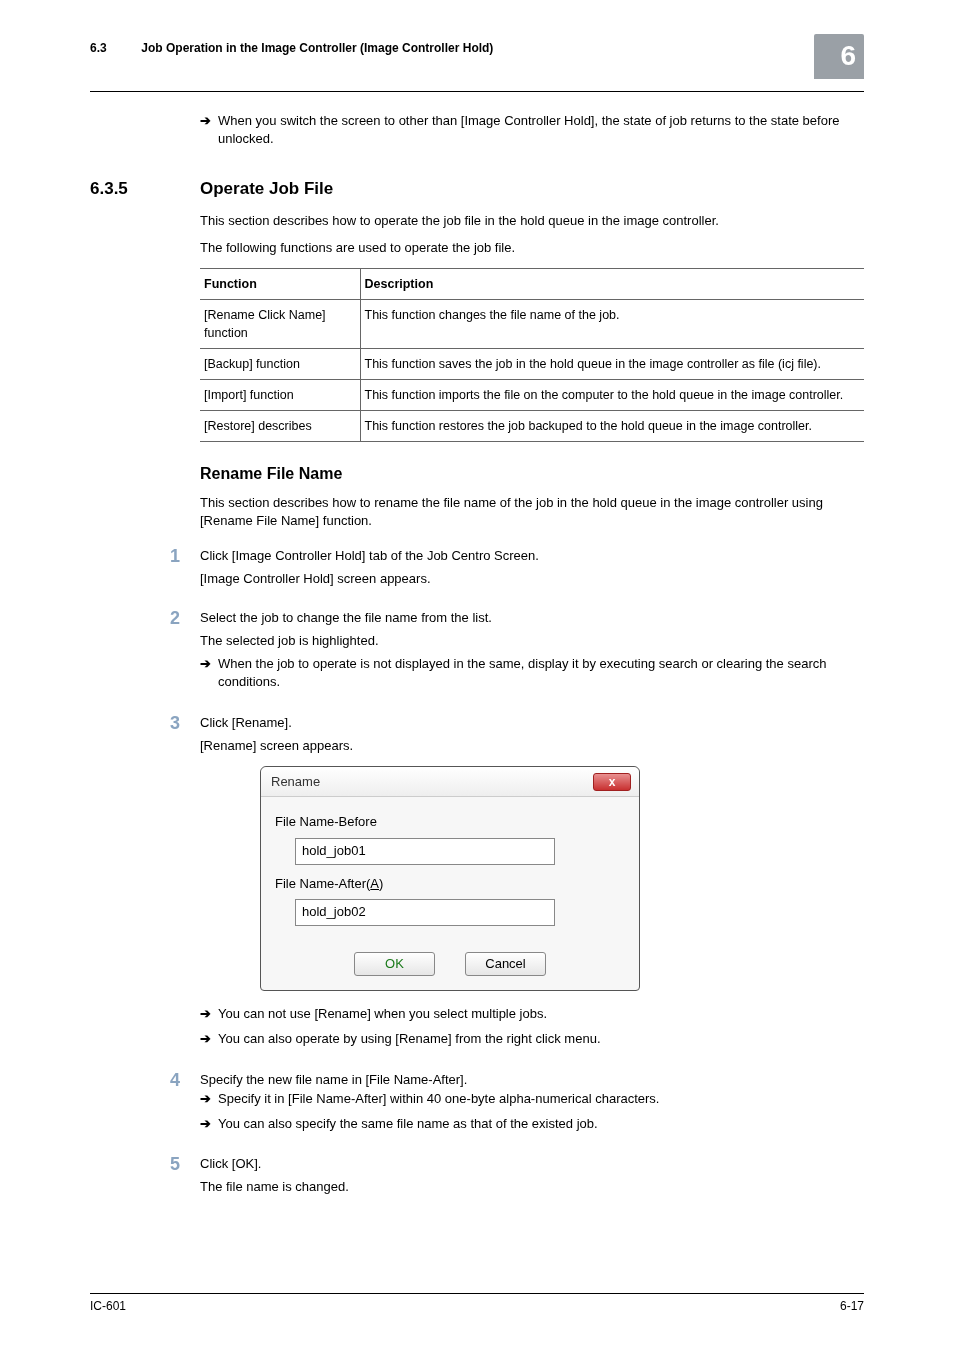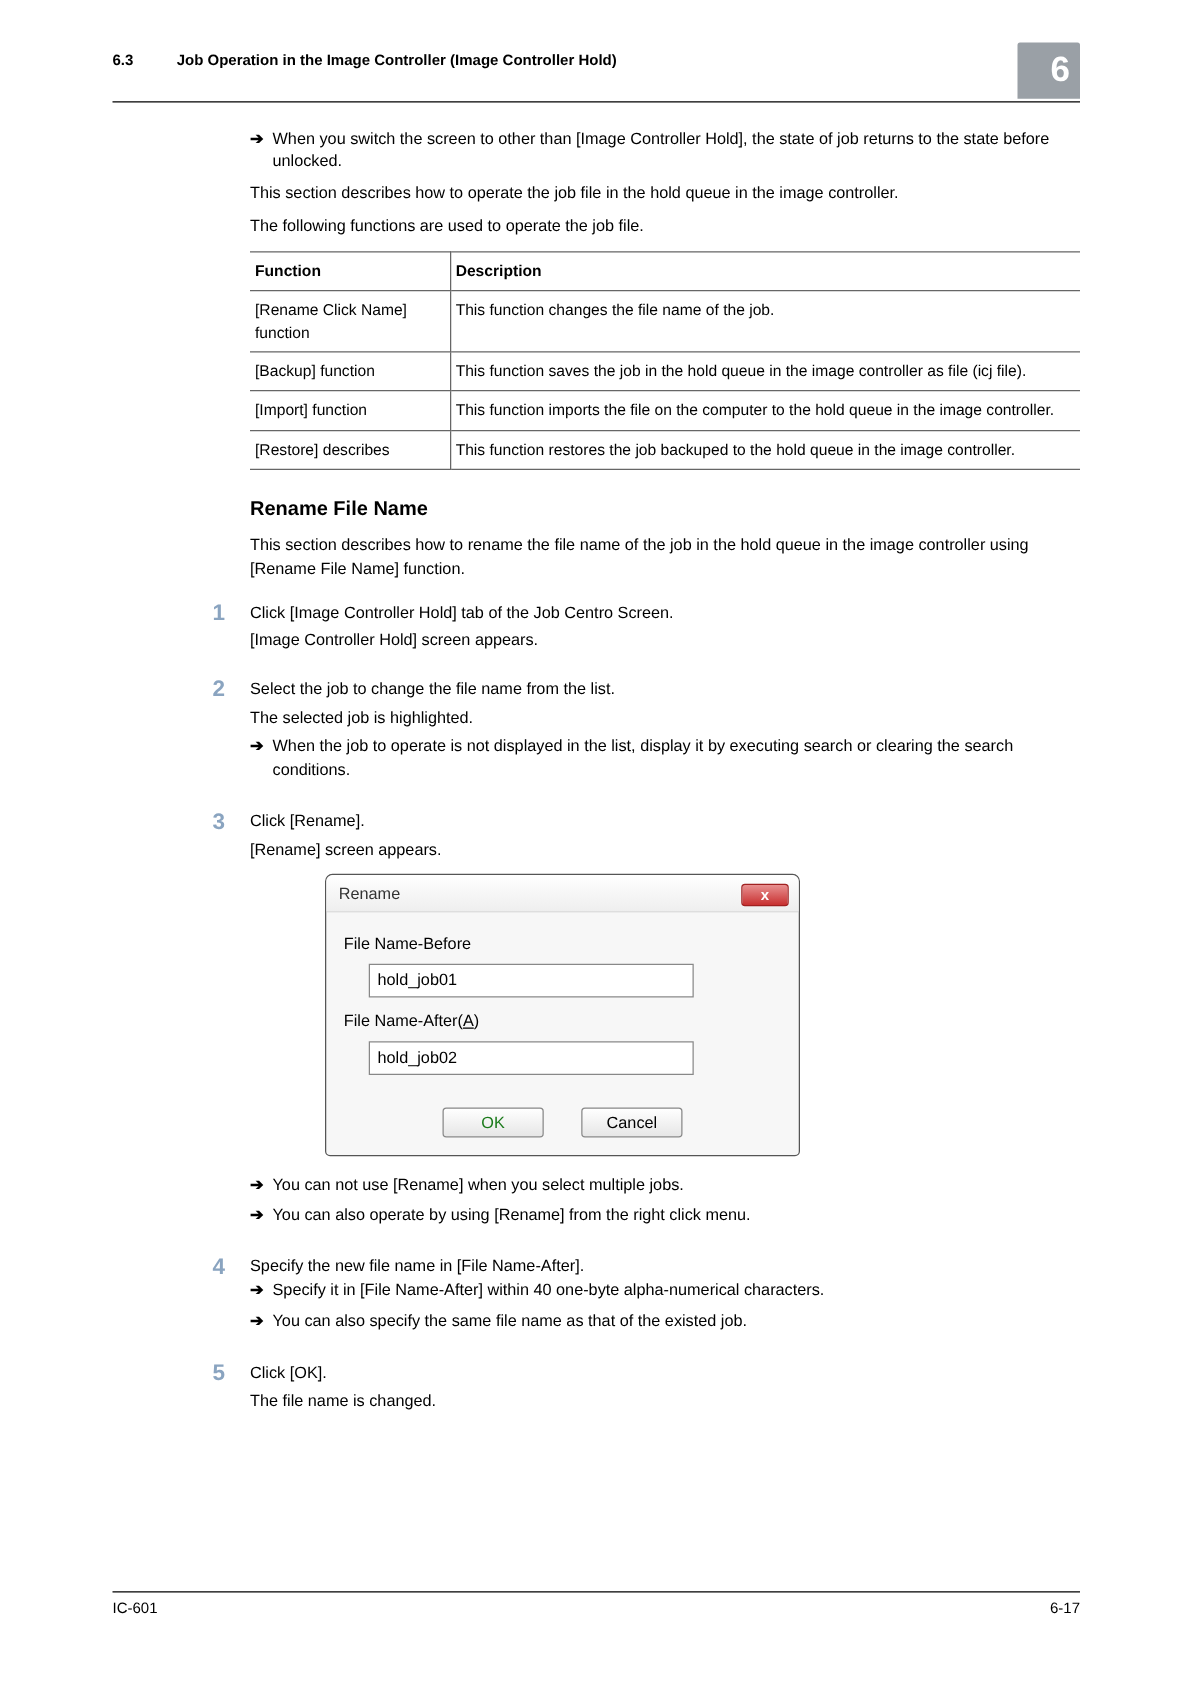--- a/index.html
+++ b/index.html
@@ -14,21 +14,21 @@
       position: relative;
     }
     .page {
       padding: 40px 90px 50px 90px;
     }
     .header-row {
       display: flex;
       align-items: flex-start;
       justify-content: space-between;
       border-bottom: 1px solid #000;
-      padding-bottom: 2px;
+      padding-bottom: 12px;
       margin-bottom: 20px;
     }
     .header-left {
       font-weight: bold;
       font-size: 12px;
     }
     .header-sec {
       display: inline-block;
       width: 48px;
     }
@@ -169,21 +169,21 @@
       background: linear-gradient(#fff, #e6e6e6);
       border-radius: 3px;
       text-align: center;
       line-height: 22px;
       font-size: 13px;
     }
     .dialog .dlgbtn.ok { color: #1a7a1a; }
     .underline { text-decoration: underline; }
     .footer {
       position: absolute;
-      bottom: 56px;
+      bottom: 36px;
       left: 90px;
       right: 90px;
       border-top: 1px solid #000;
       padding-top: 4px;
       display: flex;
       justify-content: space-between;
       font-size: 12px;
     }
   </style>
 </head>
@@ -199,20 +199,24 @@
     <div class="chapter-badge">6</div>
   </div>
 
   <div class="content">
     <div class="arrow-item">
       <div class="arrow">➔</div>
       <div>When you switch the screen to other than [Image Controller Hold], the state of job returns to the state before unlocked.</div>
     </div>
   </div>
 
+  <div class="h-635">
+    <div class="num">6.3.5</div>
+    <div class="title">Operate Job File</div>
+  </div>
 
   <div class="content">
     <p class="para">This section describes how to operate the job file in the hold queue in the image controller.</p>
     <p class="para">The following functions are used to operate the job file.</p>
 
     <table class="func">
       <thead>
         <tr>
           <th>Function</th>
           <th>Description</th>
@@ -249,21 +253,21 @@
       </div>
     </div>
 
     <div class="step">
       <div class="stepnum">2</div>
       <div class="steptext">
         <div>Select the job to change the file name from the list.</div>
         <div class="step-sub">The selected job is highlighted.</div>
         <div class="arrow-item">
           <div class="arrow">➔</div>
-          <div>When the job to operate is not displayed in the list, display it by executing search or clearing the search conditions.</div>
+          <div>When the job to operate is not displayed in the same, display it by executing search or clearing the search conditions.</div>
         </div>
       </div>
     </div>
 
     <div class="step">
       <div class="stepnum">3</div>
       <div class="steptext">
         <div>Click [Rename].</div>
         <div class="step-sub">[Rename] screen appears.</div>
 

